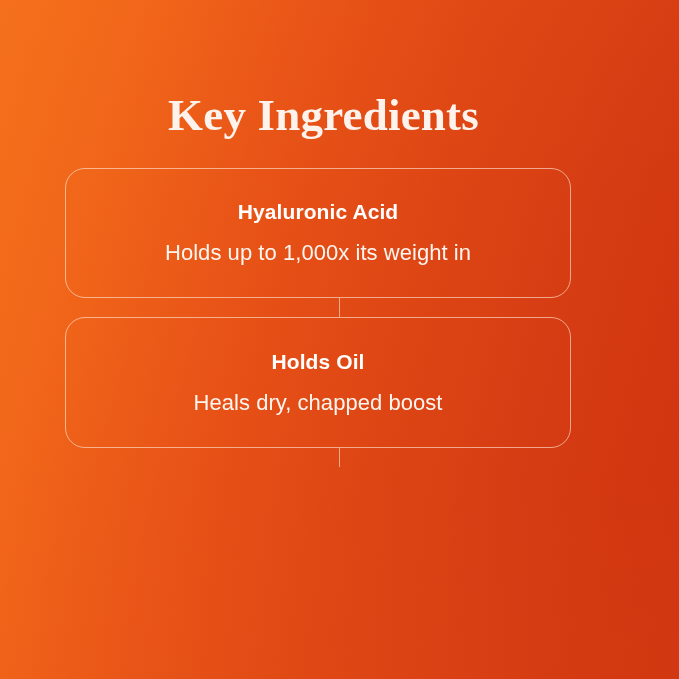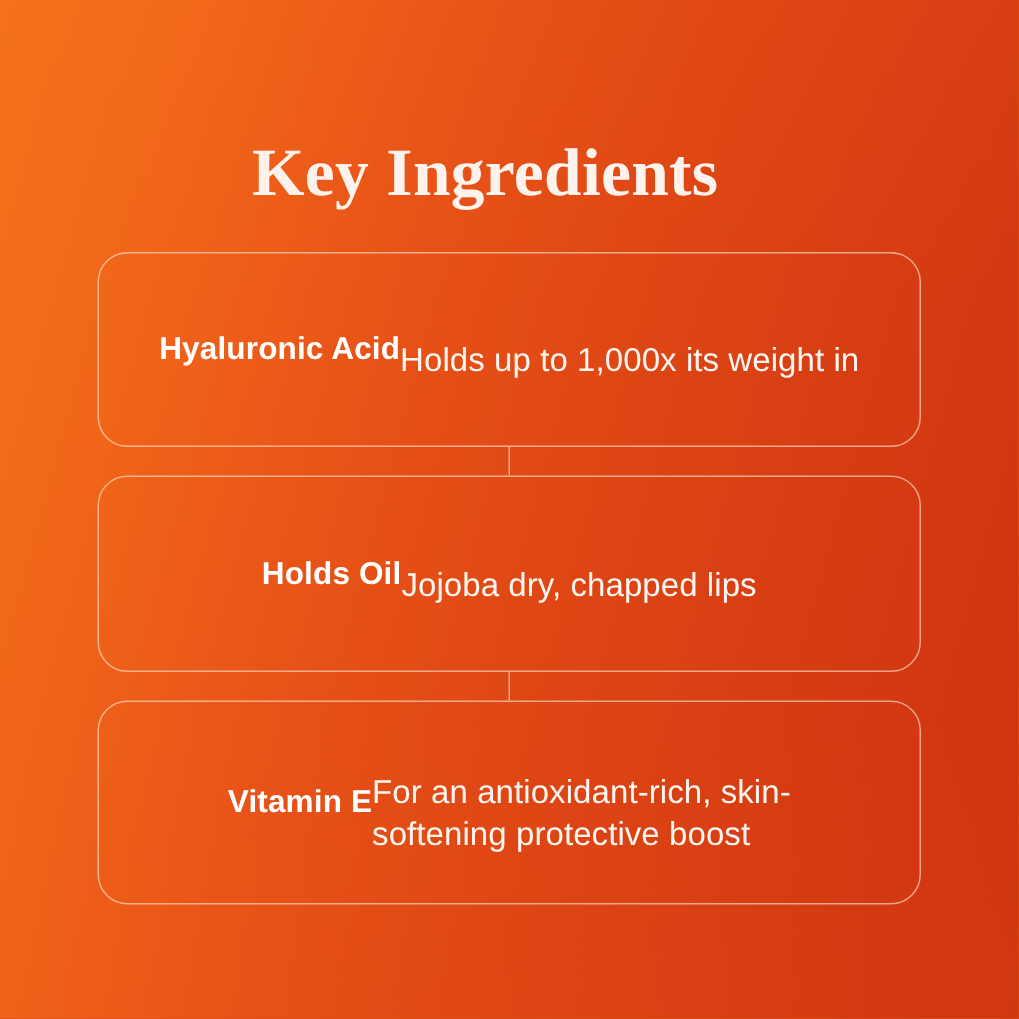--- a/index.html
+++ b/index.html
@@ -61,28 +61,29 @@
   #cards {
     position: absolute;
     left: 65px;
     top: 168px;
     width: 549px;
   }
 
   .ingredient-card {
     position: relative;
     box-sizing: border-box;
-    width: 549px;
+    width: 506px;
     border: 1px solid rgba(255, 232, 214, 0.62);
     border-radius: 20px;
     background: transparent;
     display: flex;
+    flex-direction: column;
     align-items: center;
     justify-content: center;
-    text-align: left;
+    text-align: right;
   }
 
   #card-0 { height: 130px; }
   #card-1 { height: 131px; margin-top: 19px; }
   #card-2 { height: 136px; margin-top: 19px; }
 
   .card-name {
     font-family: "Liberation Sans", sans-serif;
     font-weight: bold;
     font-size: 21px;
@@ -130,26 +131,19 @@
     <div class="ingredient-card" id="card-0">
       <div class="card-name">Hyaluronic Acid</div>
       <div class="card-desc">
         <span class="desc-line">Holds up to 1,000x its weight in</span>
       </div>
     </div>
 
     <div class="ingredient-card" id="card-1">
       <div class="card-name">Holds Oil</div>
       <div class="card-desc">
-        <span class="desc-line">Jojoba dry, chapped lips</span>
+        <span class="desc-line">Heals dry, chapped boost</span>
       </div>
     </div>
 
-    <div class="ingredient-card" id="card-2">
-      <div class="card-name">Vitamin E</div>
-      <div class="card-desc">
-        <span class="desc-line">For an antioxidant-rich, skin-</span>
-        <span class="desc-line">softening protective boost</span>
-      </div>
-    </div>
 
   </div>
 </div>
 
 </body></html>

